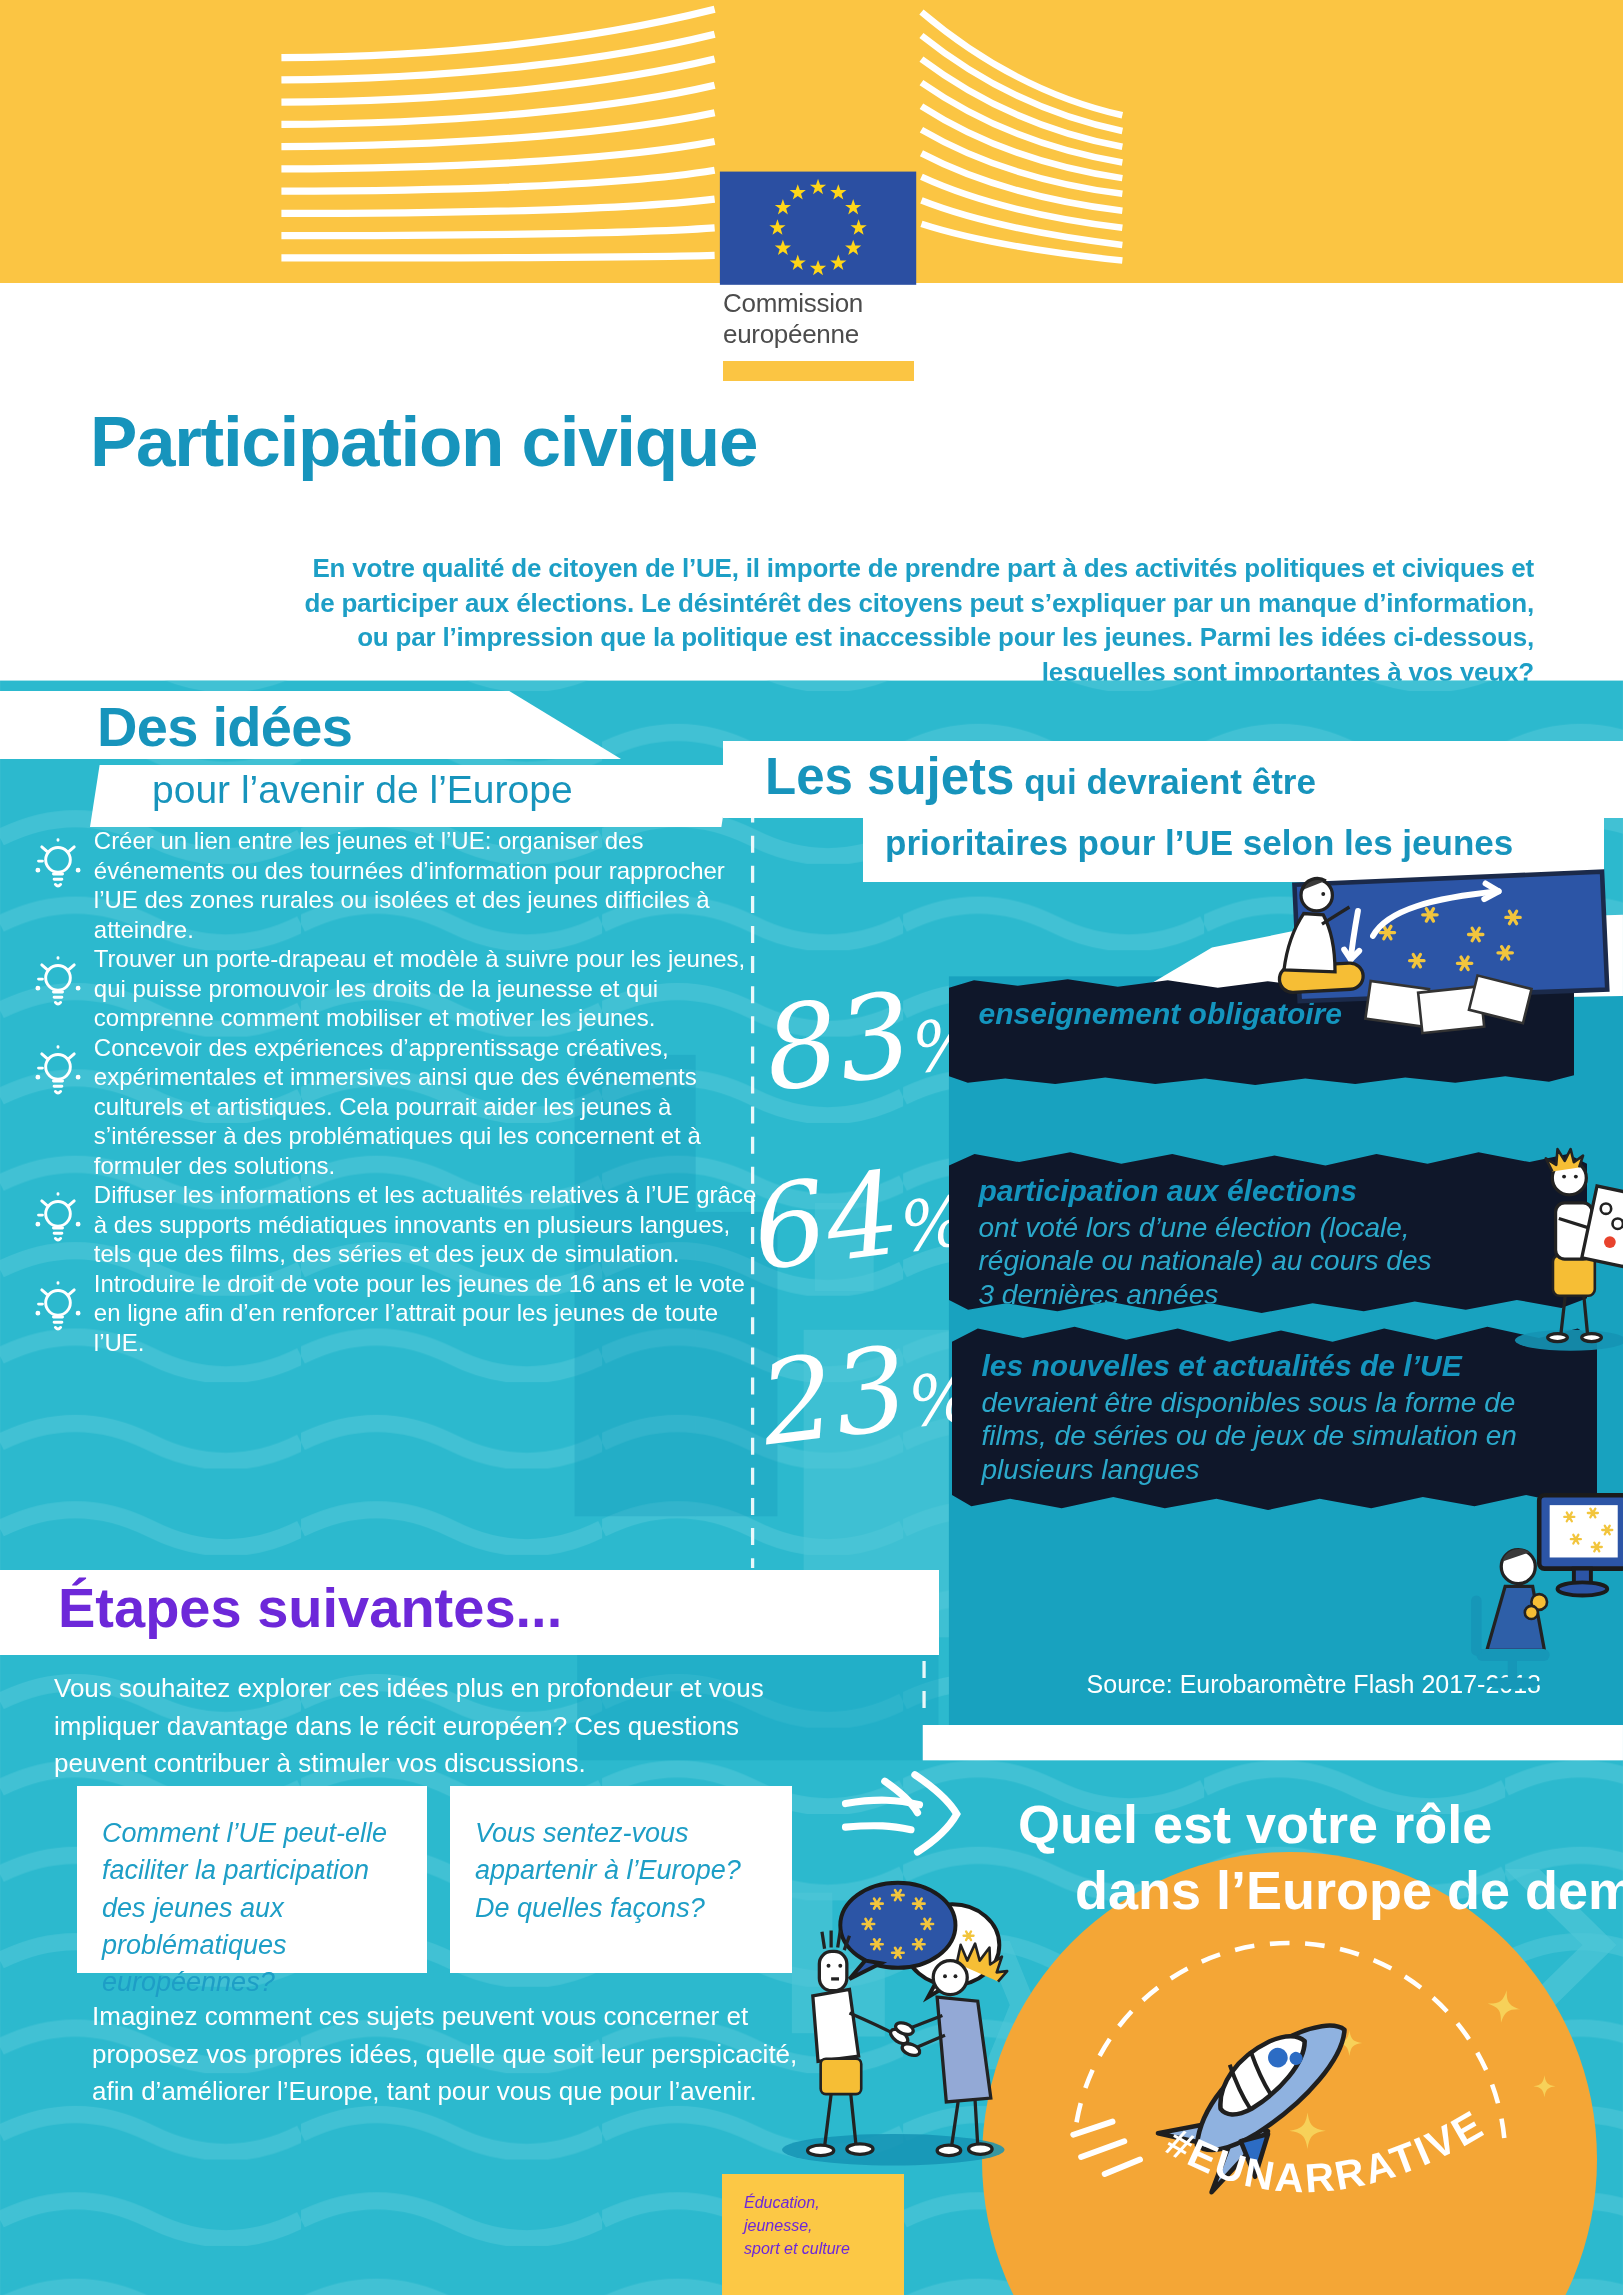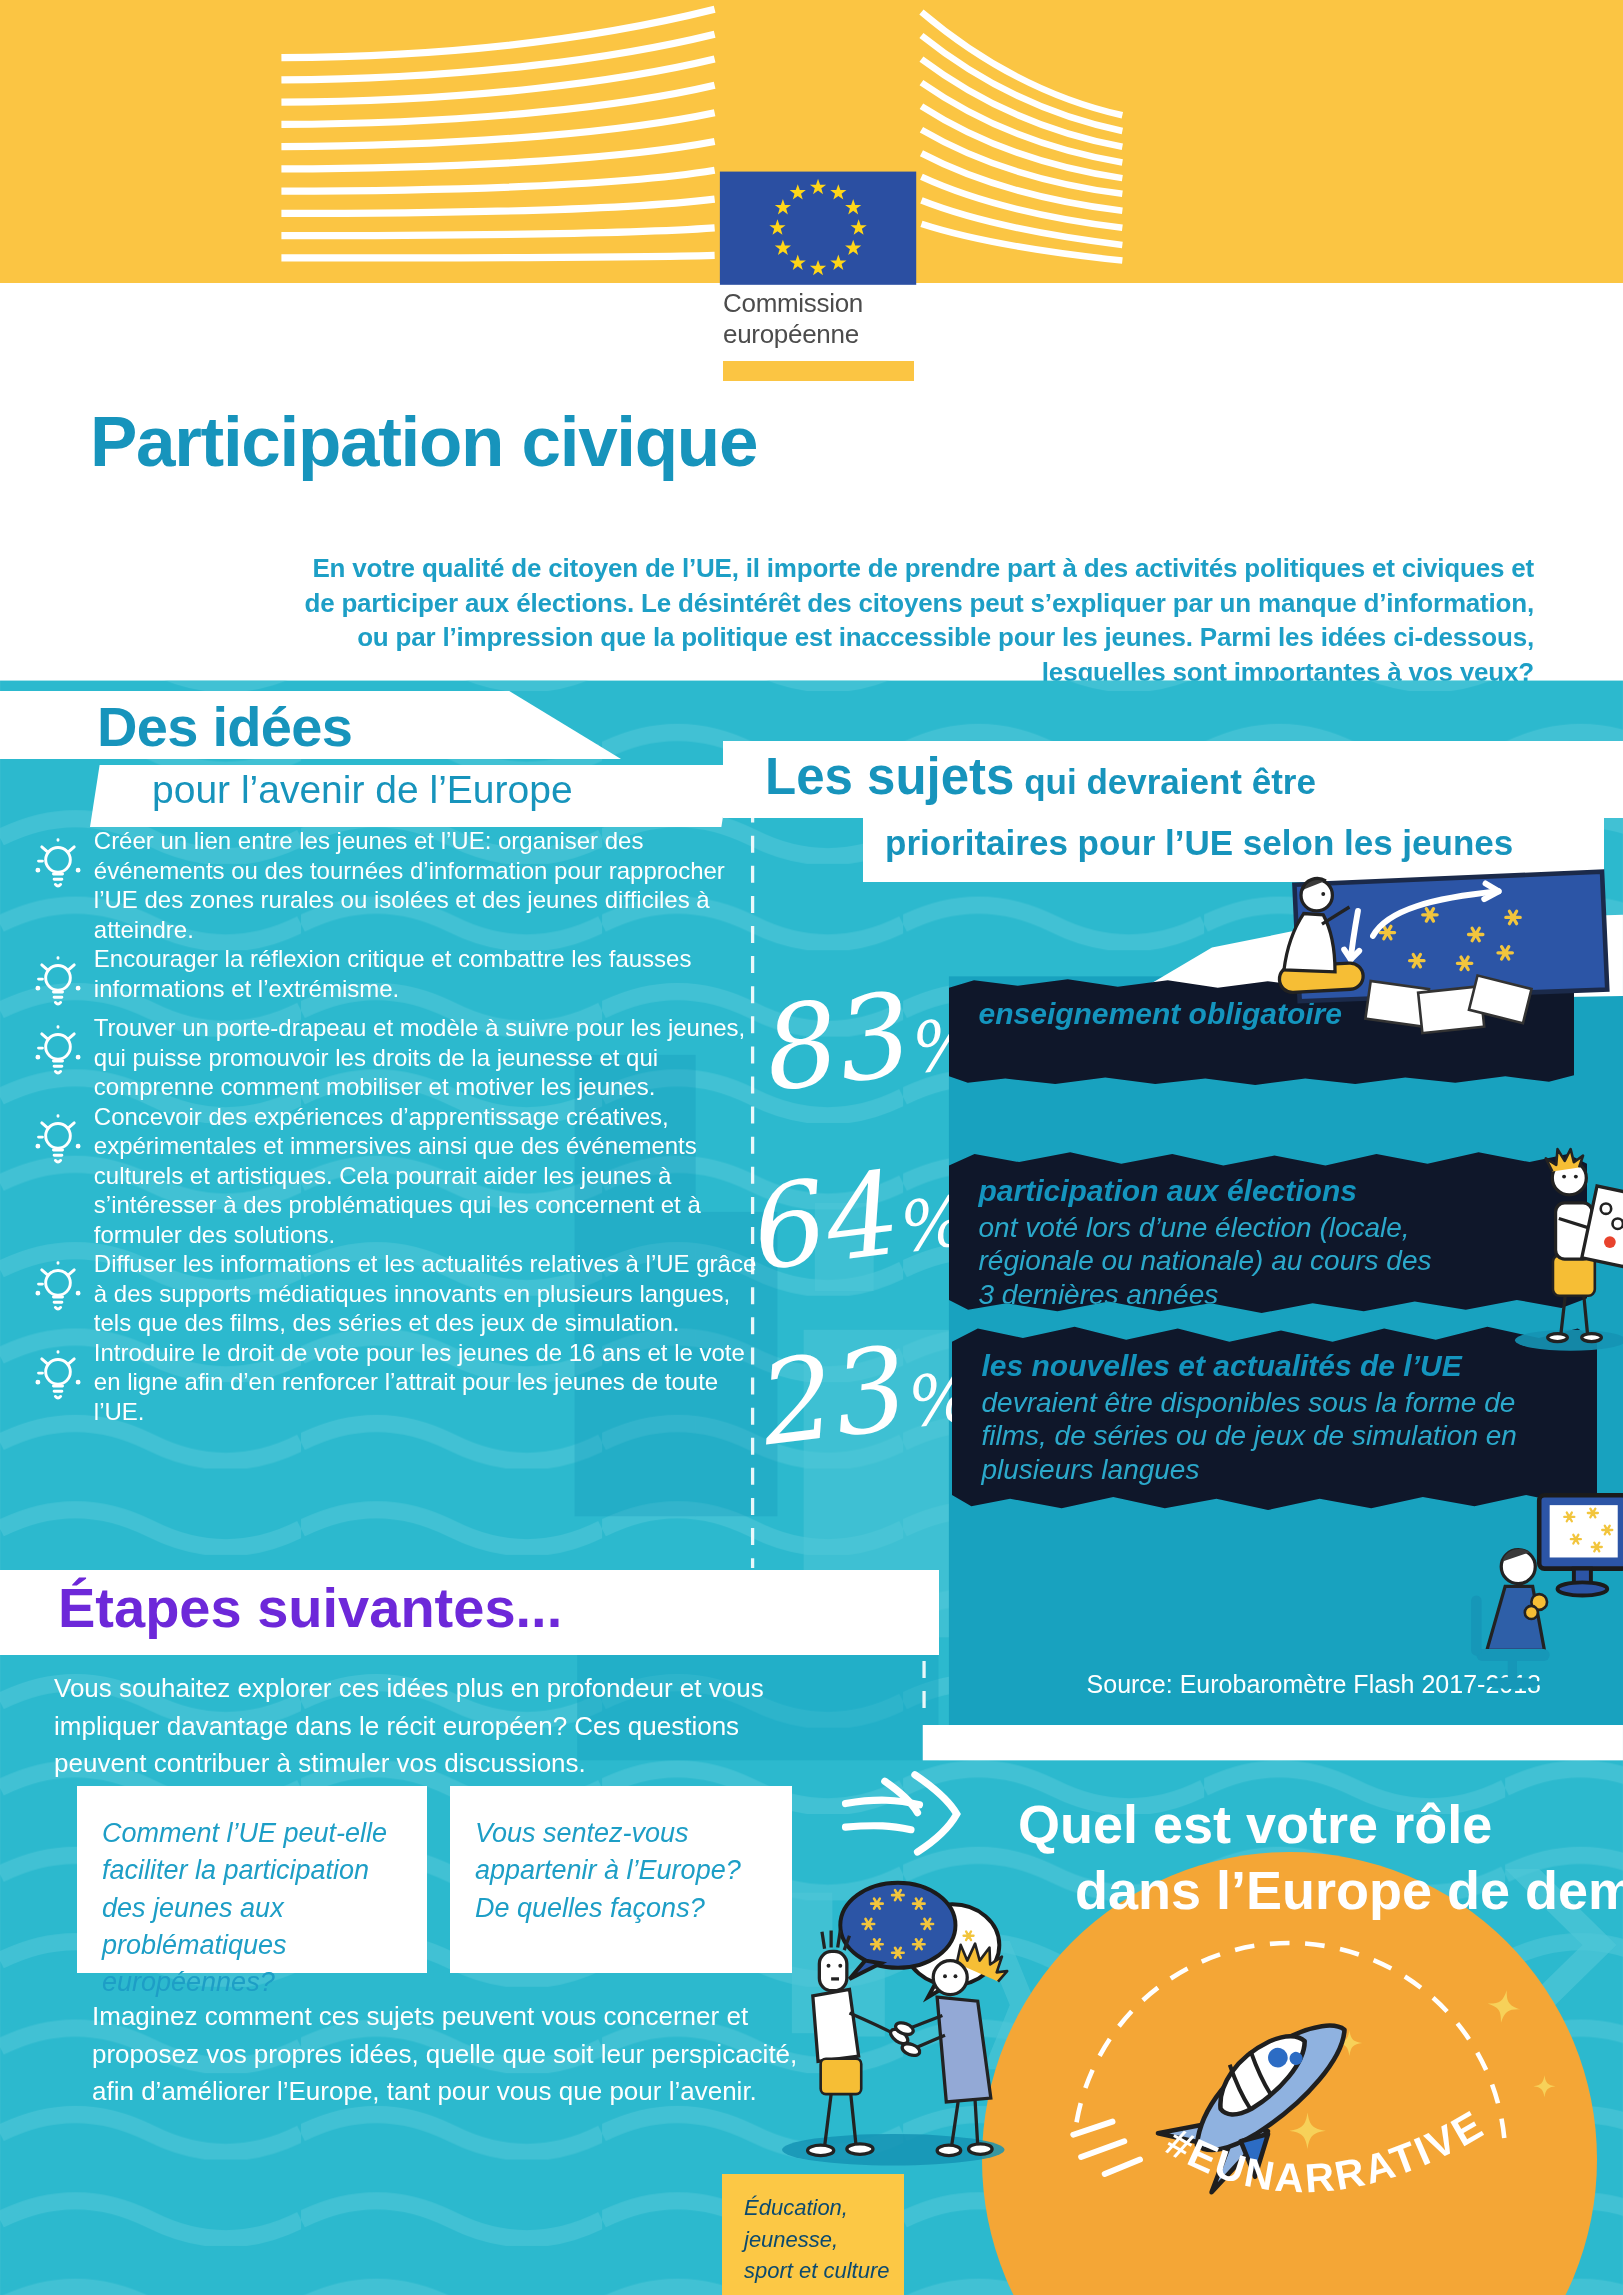--- a/index.html
+++ b/index.html
@@ -46,21 +46,21 @@
   .qbox span{font-size:27px;font-style:italic;color:#1D9EC6;line-height:1.38;display:block;}
   .closing{left:92px;top:1998px;width:740px;font-size:26px;color:#fff;line-height:1.45;}
   .source{left:1008px;top:1670px;width:533px;text-align:right;font-size:25px;color:#fff;}
   
   .role1{left:1018px;top:1793px;font-size:54px;font-weight:bold;color:#fff;white-space:nowrap;}
   .role2{left:1075px;top:1859px;font-size:54px;font-weight:bold;color:#fff;white-space:nowrap;}
   .orange-circle{left:982px;top:1852px;width:615px;height:615px;border-radius:50%;background:#F4A636;}
   
   .tagbox{left:722px;top:2174px;width:182px;height:121px;background:#FCC845;box-sizing:border-box;
           padding:18.3px 0 0 22px;}
-  .tagbox span{display:block;font-size:22px;font-style:italic;color:#0c4a6e;line-height:1.42;}
+  .tagbox span{display:block;font-size:16px;font-style:italic;color:#6d28d9;line-height:1.42;}
   svg{display:block;}
 </style>
 </head>
 <body>
 
 <div class="abs band-yellow"></div>
 
 <svg class="abs" style="left:0;top:0" width="1623" height="406" viewBox="0 0 2480 620">
 
   <g stroke="#fff" stroke-width="11" fill="none">
@@ -163,32 +163,20 @@
     <svg width="48" height="60" viewBox="0 0 74 92">
         <g stroke="#fff" stroke-width="4.5" fill="none" stroke-linecap="round">
           <circle cx="37" cy="38" r="19"></circle>
           <path d="M30 60 h14 M31 68 h12 M33 76 q4 5 8 0"></path>
           <path d="M12 18 l8 7 M62 18 l-8 7 M7 40 h6 M37 8 v-1"></path>
           <circle cx="6" cy="54" r="1.5" fill="#fff"></circle>
           <circle cx="68" cy="54" r="1.5" fill="#fff"></circle>
         </g>
       </svg>
     <span>Créer un lien entre les jeunes et l’UE: organiser des événements ou des tournées d’information pour rapprocher l’UE des zones rurales ou isolées et des jeunes difficiles à atteindre.</span>
-  </div>
-  <div class="idea-item">
-    <svg width="48" height="60" viewBox="0 0 74 92">
-        <g stroke="#fff" stroke-width="4.5" fill="none" stroke-linecap="round">
-          <circle cx="37" cy="38" r="19"></circle>
-          <path d="M30 60 h14 M31 68 h12 M33 76 q4 5 8 0"></path>
-          <path d="M12 18 l8 7 M62 18 l-8 7 M7 40 h6 M37 8 v-1"></path>
-          <circle cx="6" cy="54" r="1.5" fill="#fff"></circle>
-          <circle cx="68" cy="54" r="1.5" fill="#fff"></circle>
-        </g>
-      </svg>
-    <span>Encourager la réflexion critique et combattre les fausses informations et l’extrémisme.</span>
   </div>
   <div class="idea-item">
     <svg width="48" height="60" viewBox="0 0 74 92">
         <g stroke="#fff" stroke-width="4.5" fill="none" stroke-linecap="round">
           <circle cx="37" cy="38" r="19"></circle>
           <path d="M30 60 h14 M31 68 h12 M33 76 q4 5 8 0"></path>
           <path d="M12 18 l8 7 M62 18 l-8 7 M7 40 h6 M37 8 v-1"></path>
           <circle cx="6" cy="54" r="1.5" fill="#fff"></circle>
           <circle cx="68" cy="54" r="1.5" fill="#fff"></circle>
         </g>

